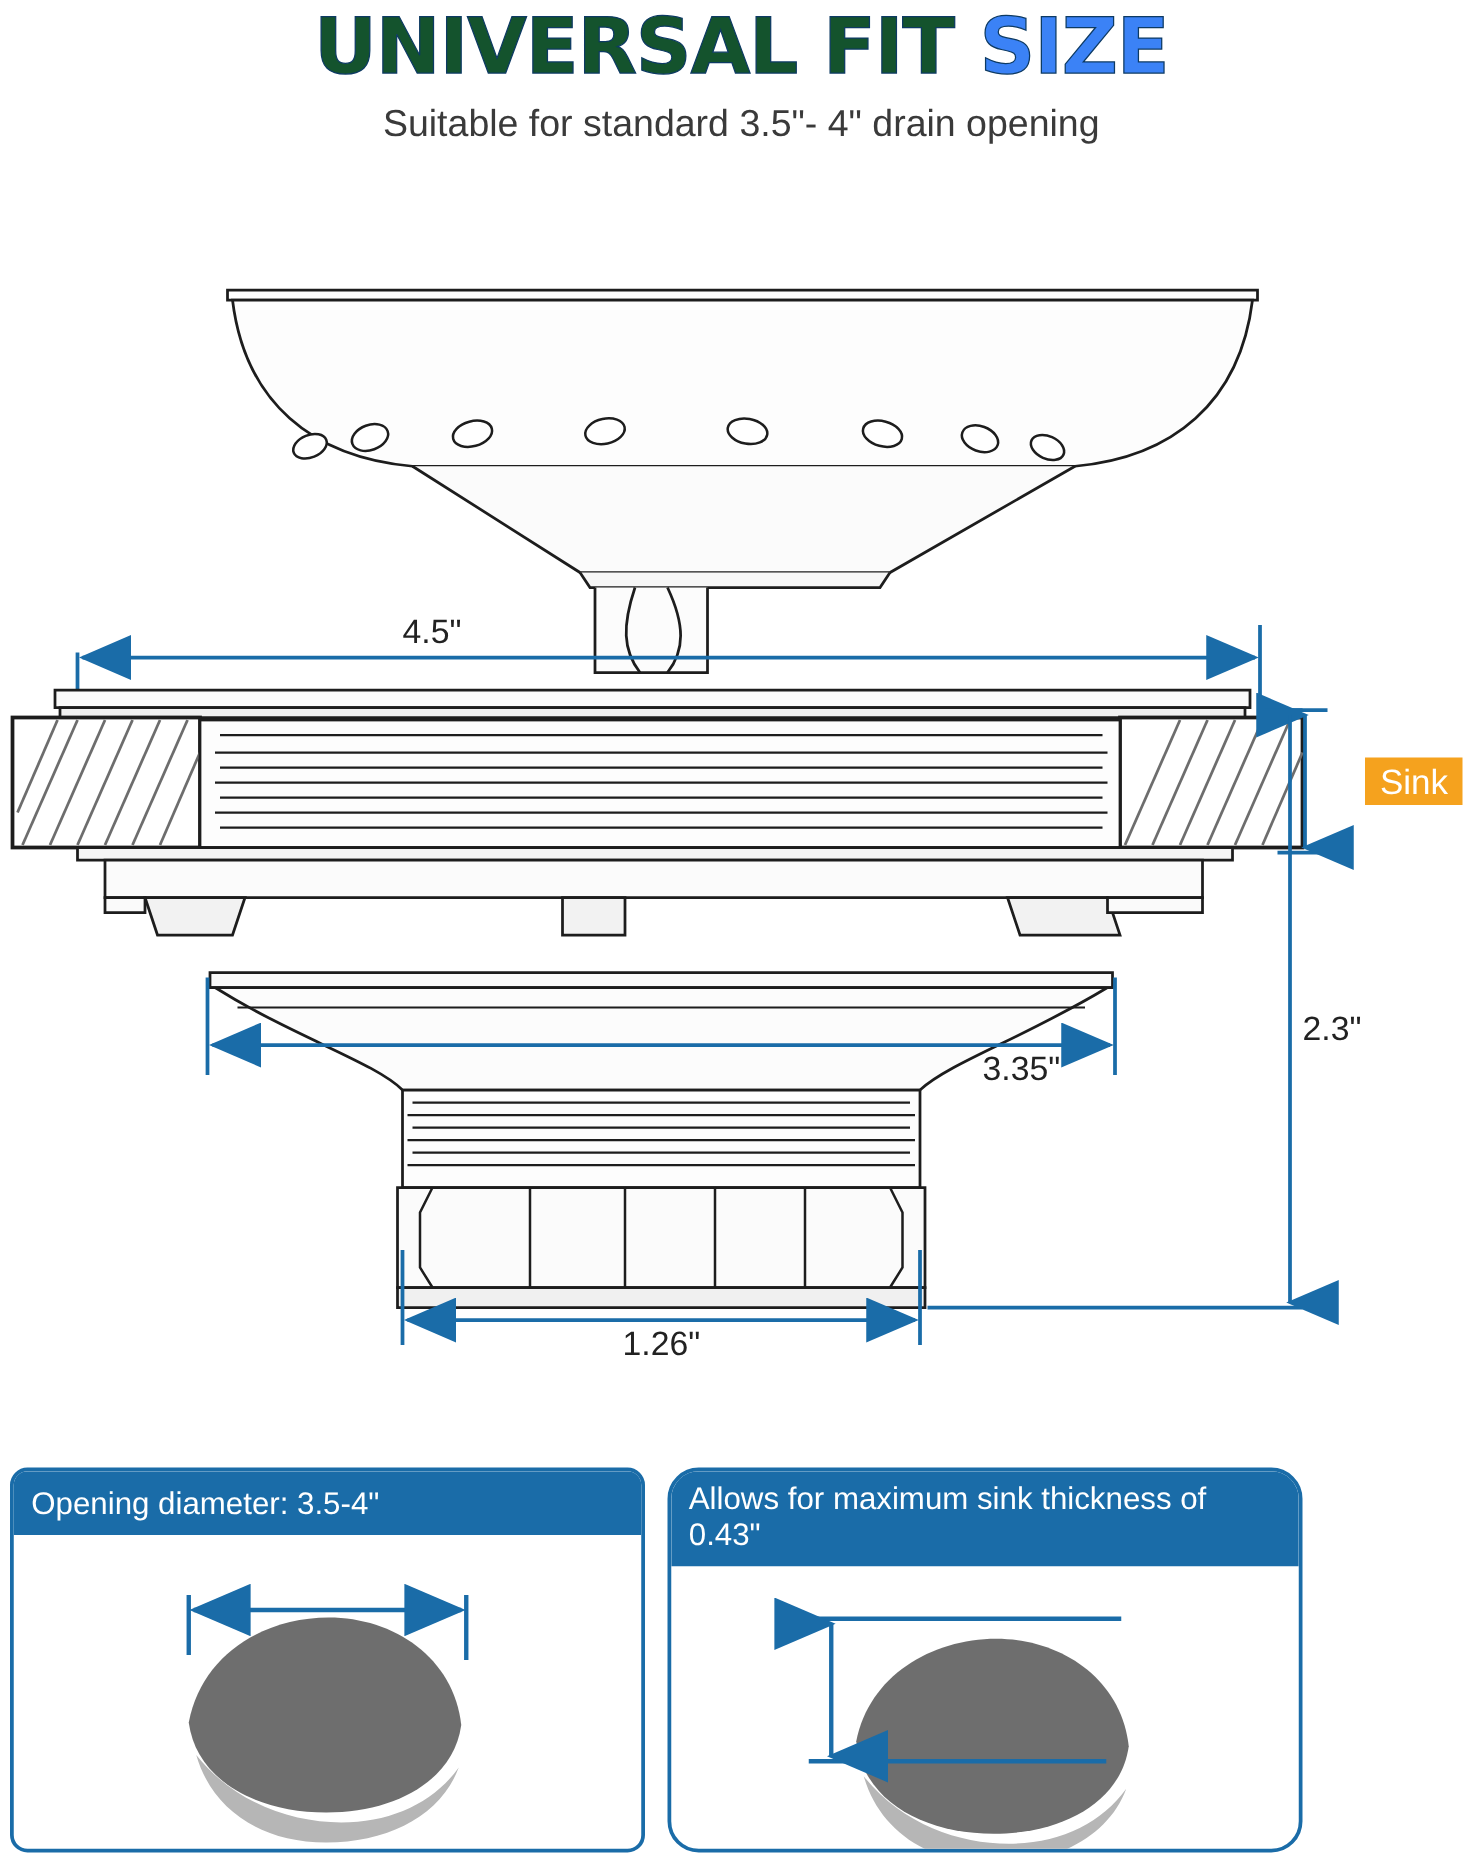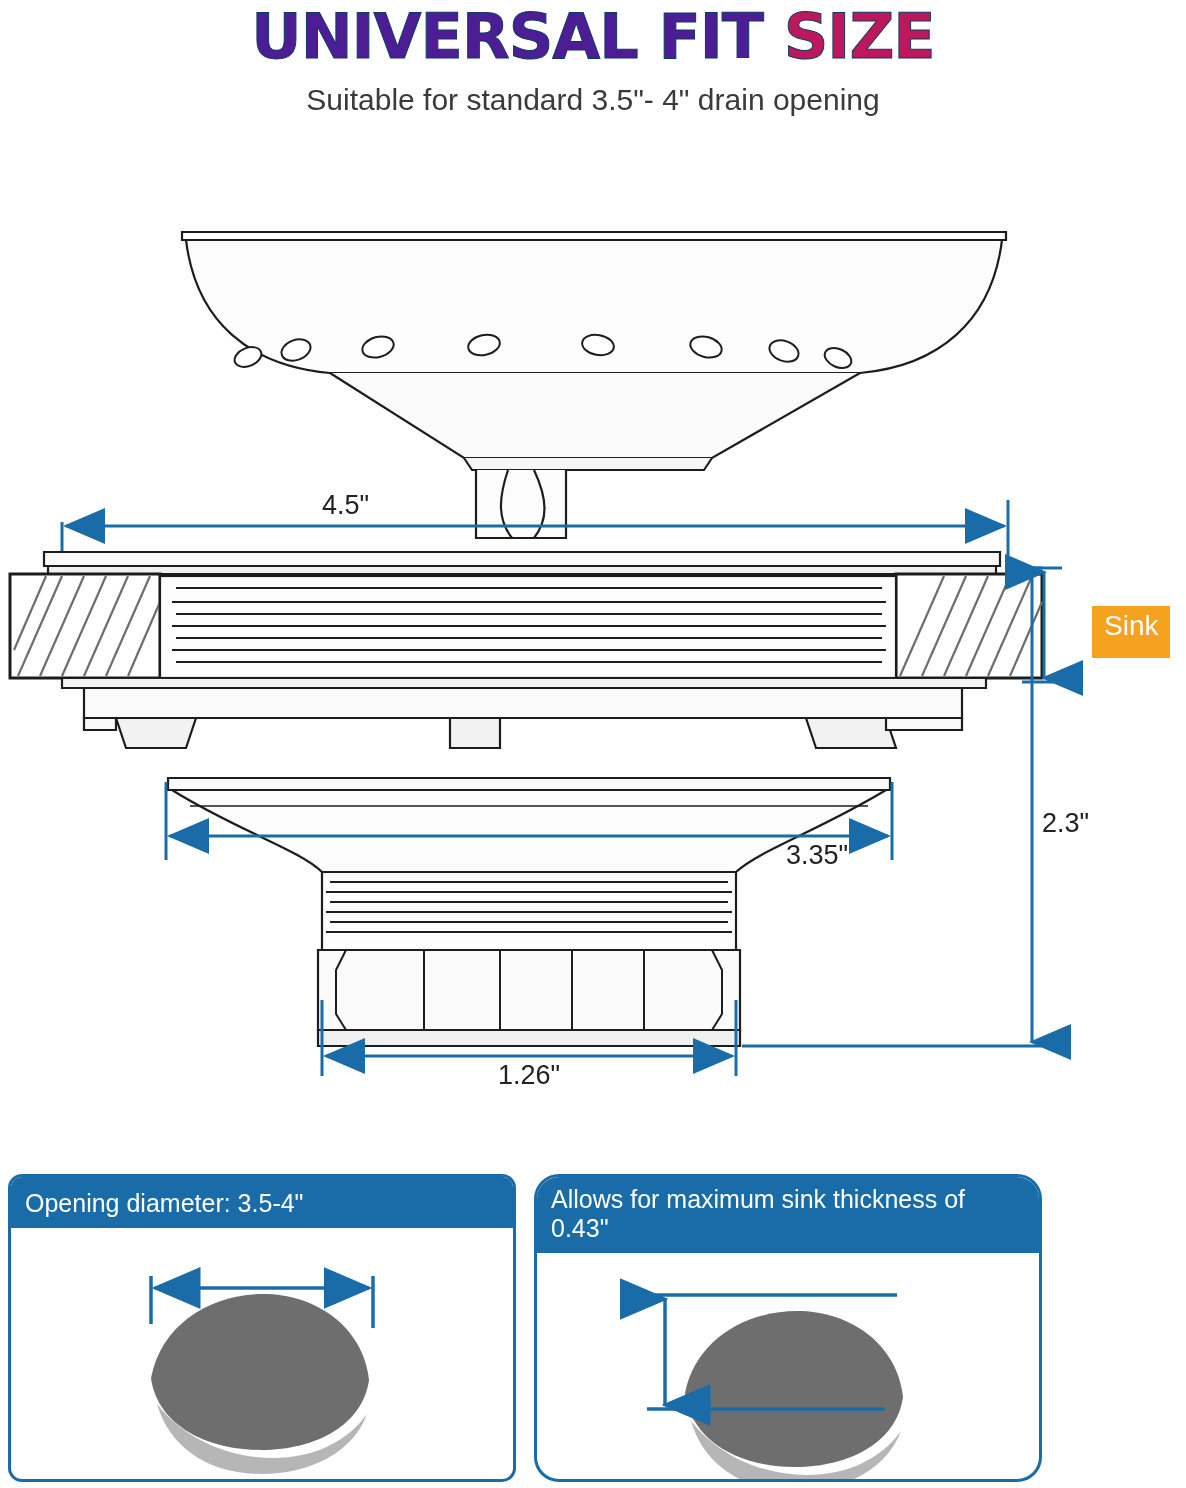--- a/index.html
+++ b/index.html
@@ -27,22 +27,22 @@
     margin: 0;
     padding-top: 4px;
     font-size: 62px;
     font-weight: bold;
     letter-spacing: -1px;
     line-height: 1.05;
     color: #1f5c96;
     font-family: "DejaVu Sans", sans-serif;
     -webkit-text-stroke: 1px #0d3a63;
   }
-  .title .part1 { color: #4c1d95; }
-  .title .part2 { color: #be185d; }
+  .title .part1 { color: #14532d; }
+  .title .part2 { color: #3b82f6; }
 
   .subtitle {
     margin: 14px 0 0 0;
     font-size: 30px;
     color: #3a3a3a;
     font-family: "Liberation Sans", sans-serif;
   }
 
   
   .diagram {
@@ -61,21 +61,21 @@
     font-family: "Liberation Sans", sans-serif;
     white-space: nowrap;
   }
 
   .sink-tag {
     position: absolute;
     background: #f5a21e;
     color: #ffffff;
     font-size: 28px;
     font-weight: normal;
-    padding: 4px 12px 16px 12px;
+    padding: 4px 12px 2px 12px;
     font-family: "Liberation Sans", sans-serif;
     white-space: nowrap;
   }
 
   
   .cards {
     position: absolute;
     left: 0;
     top: 1168px;
     width: 1186px;

